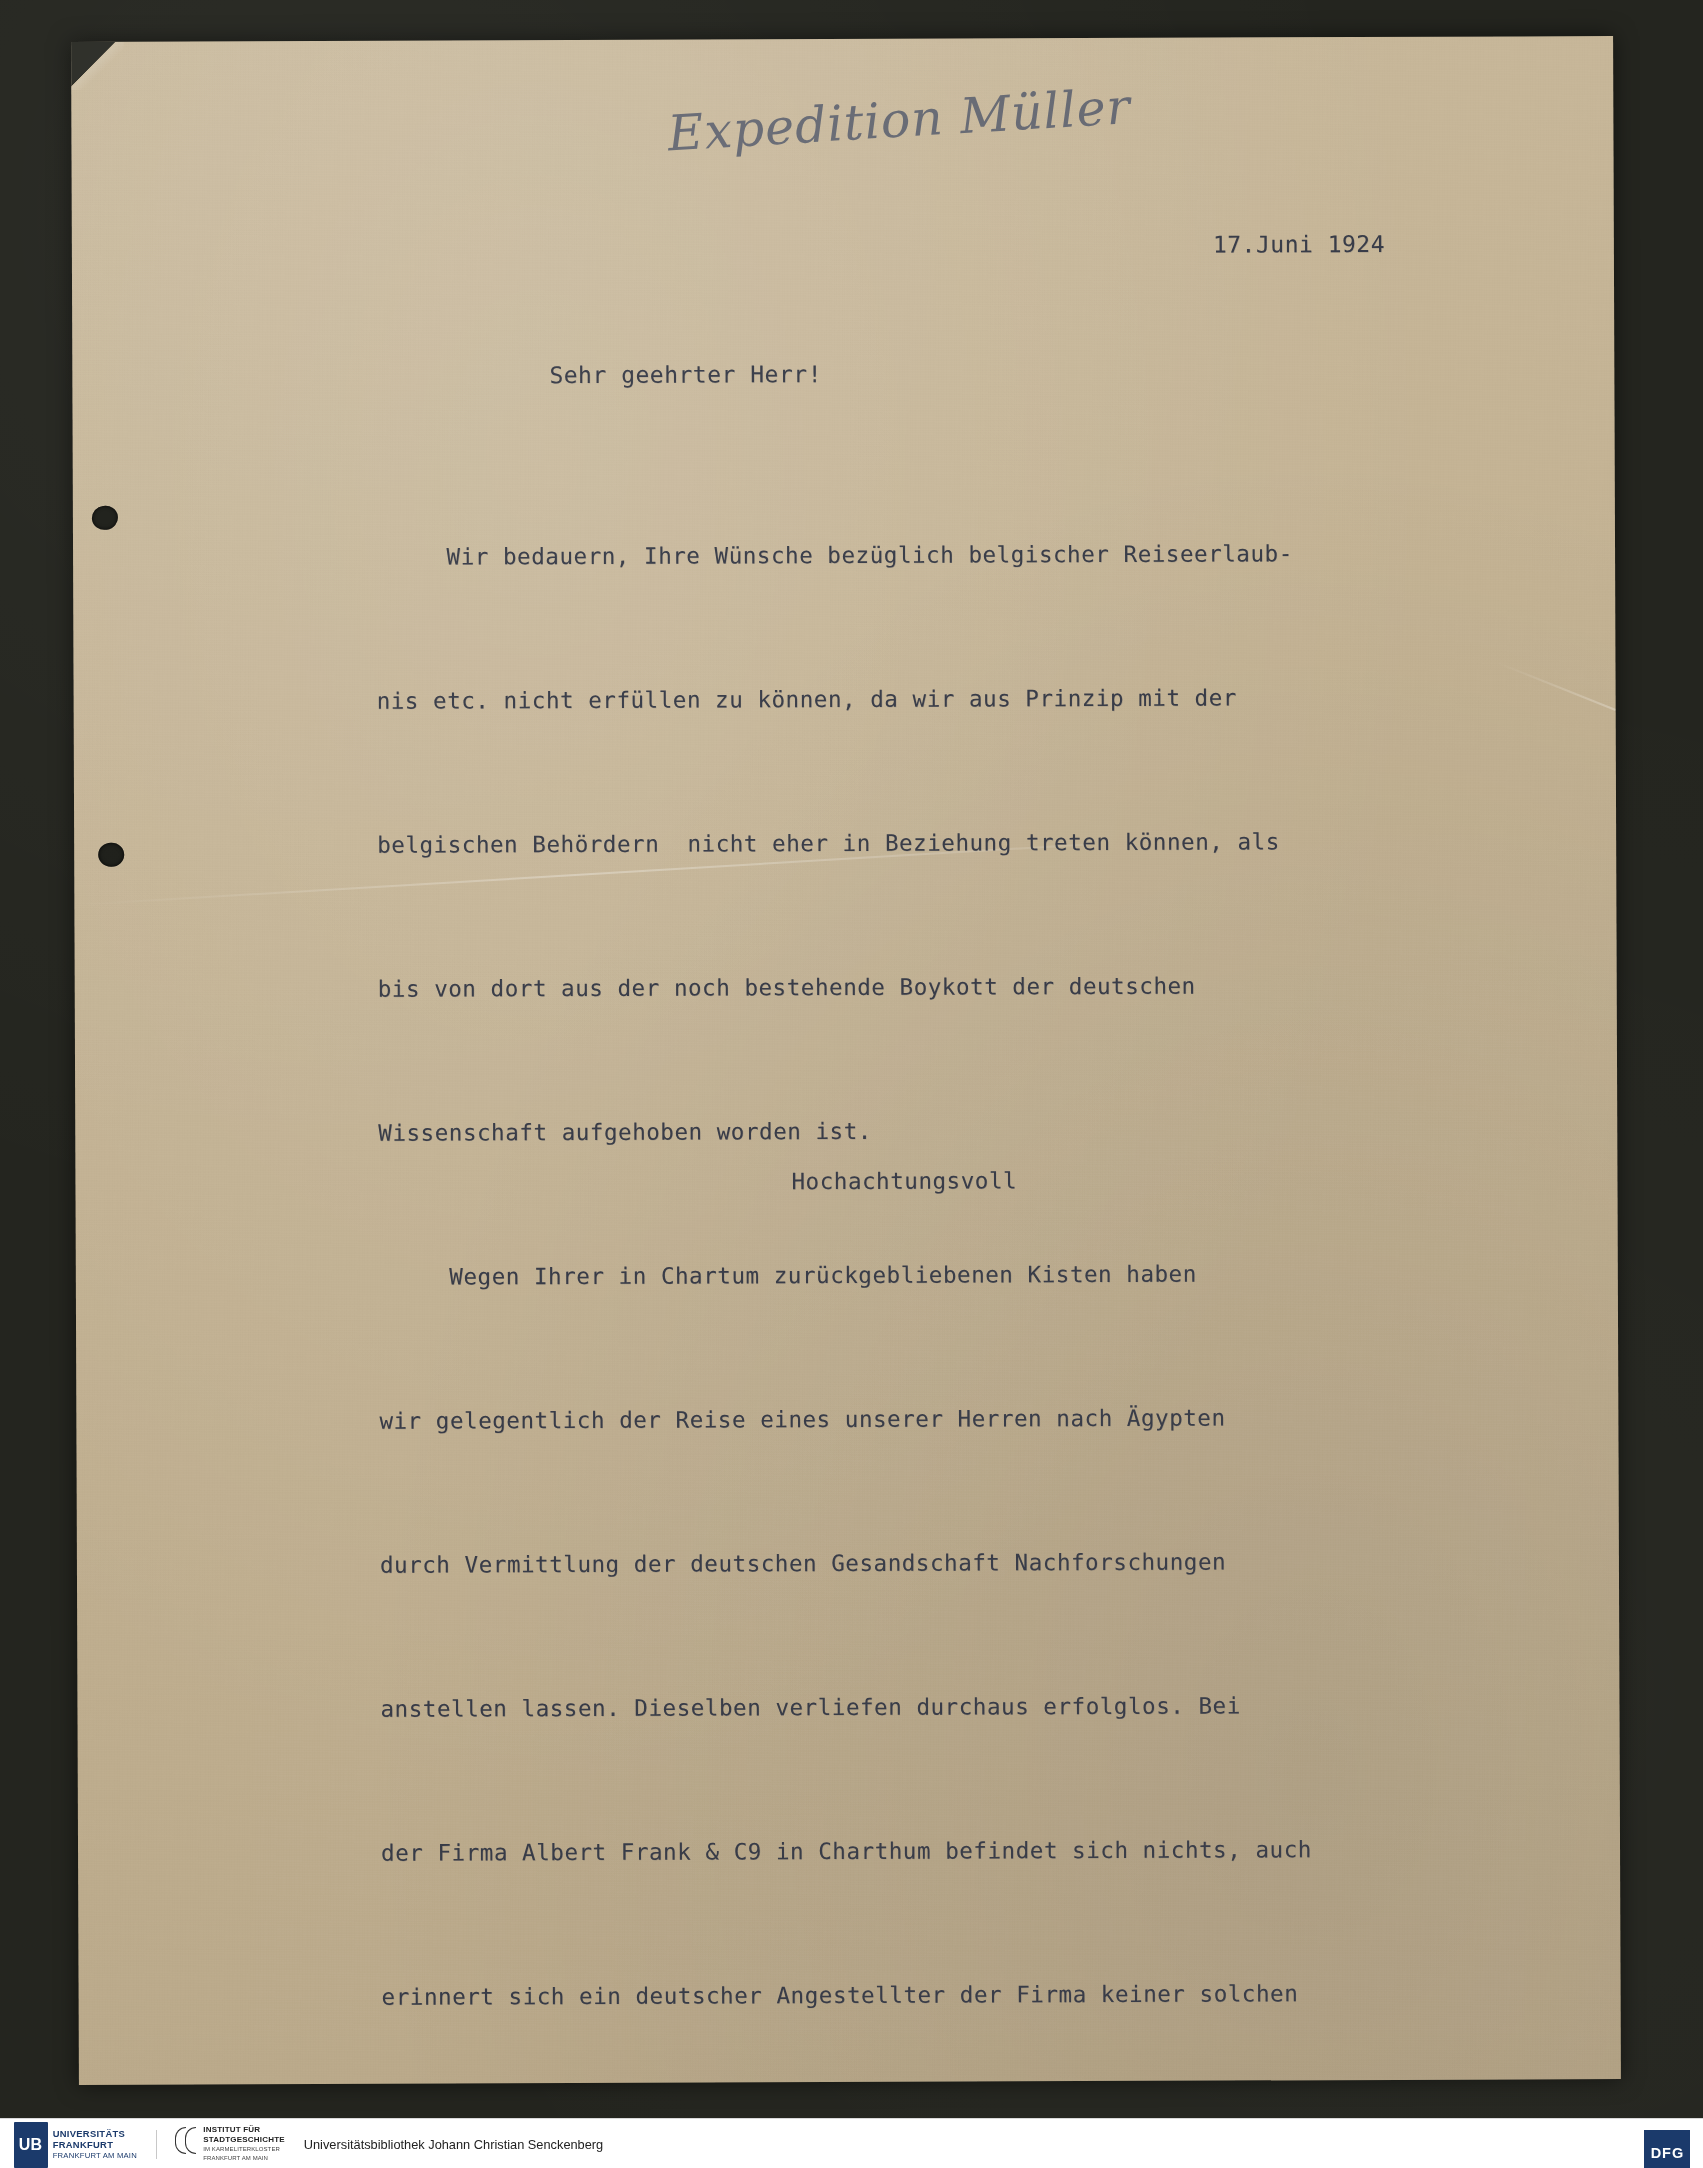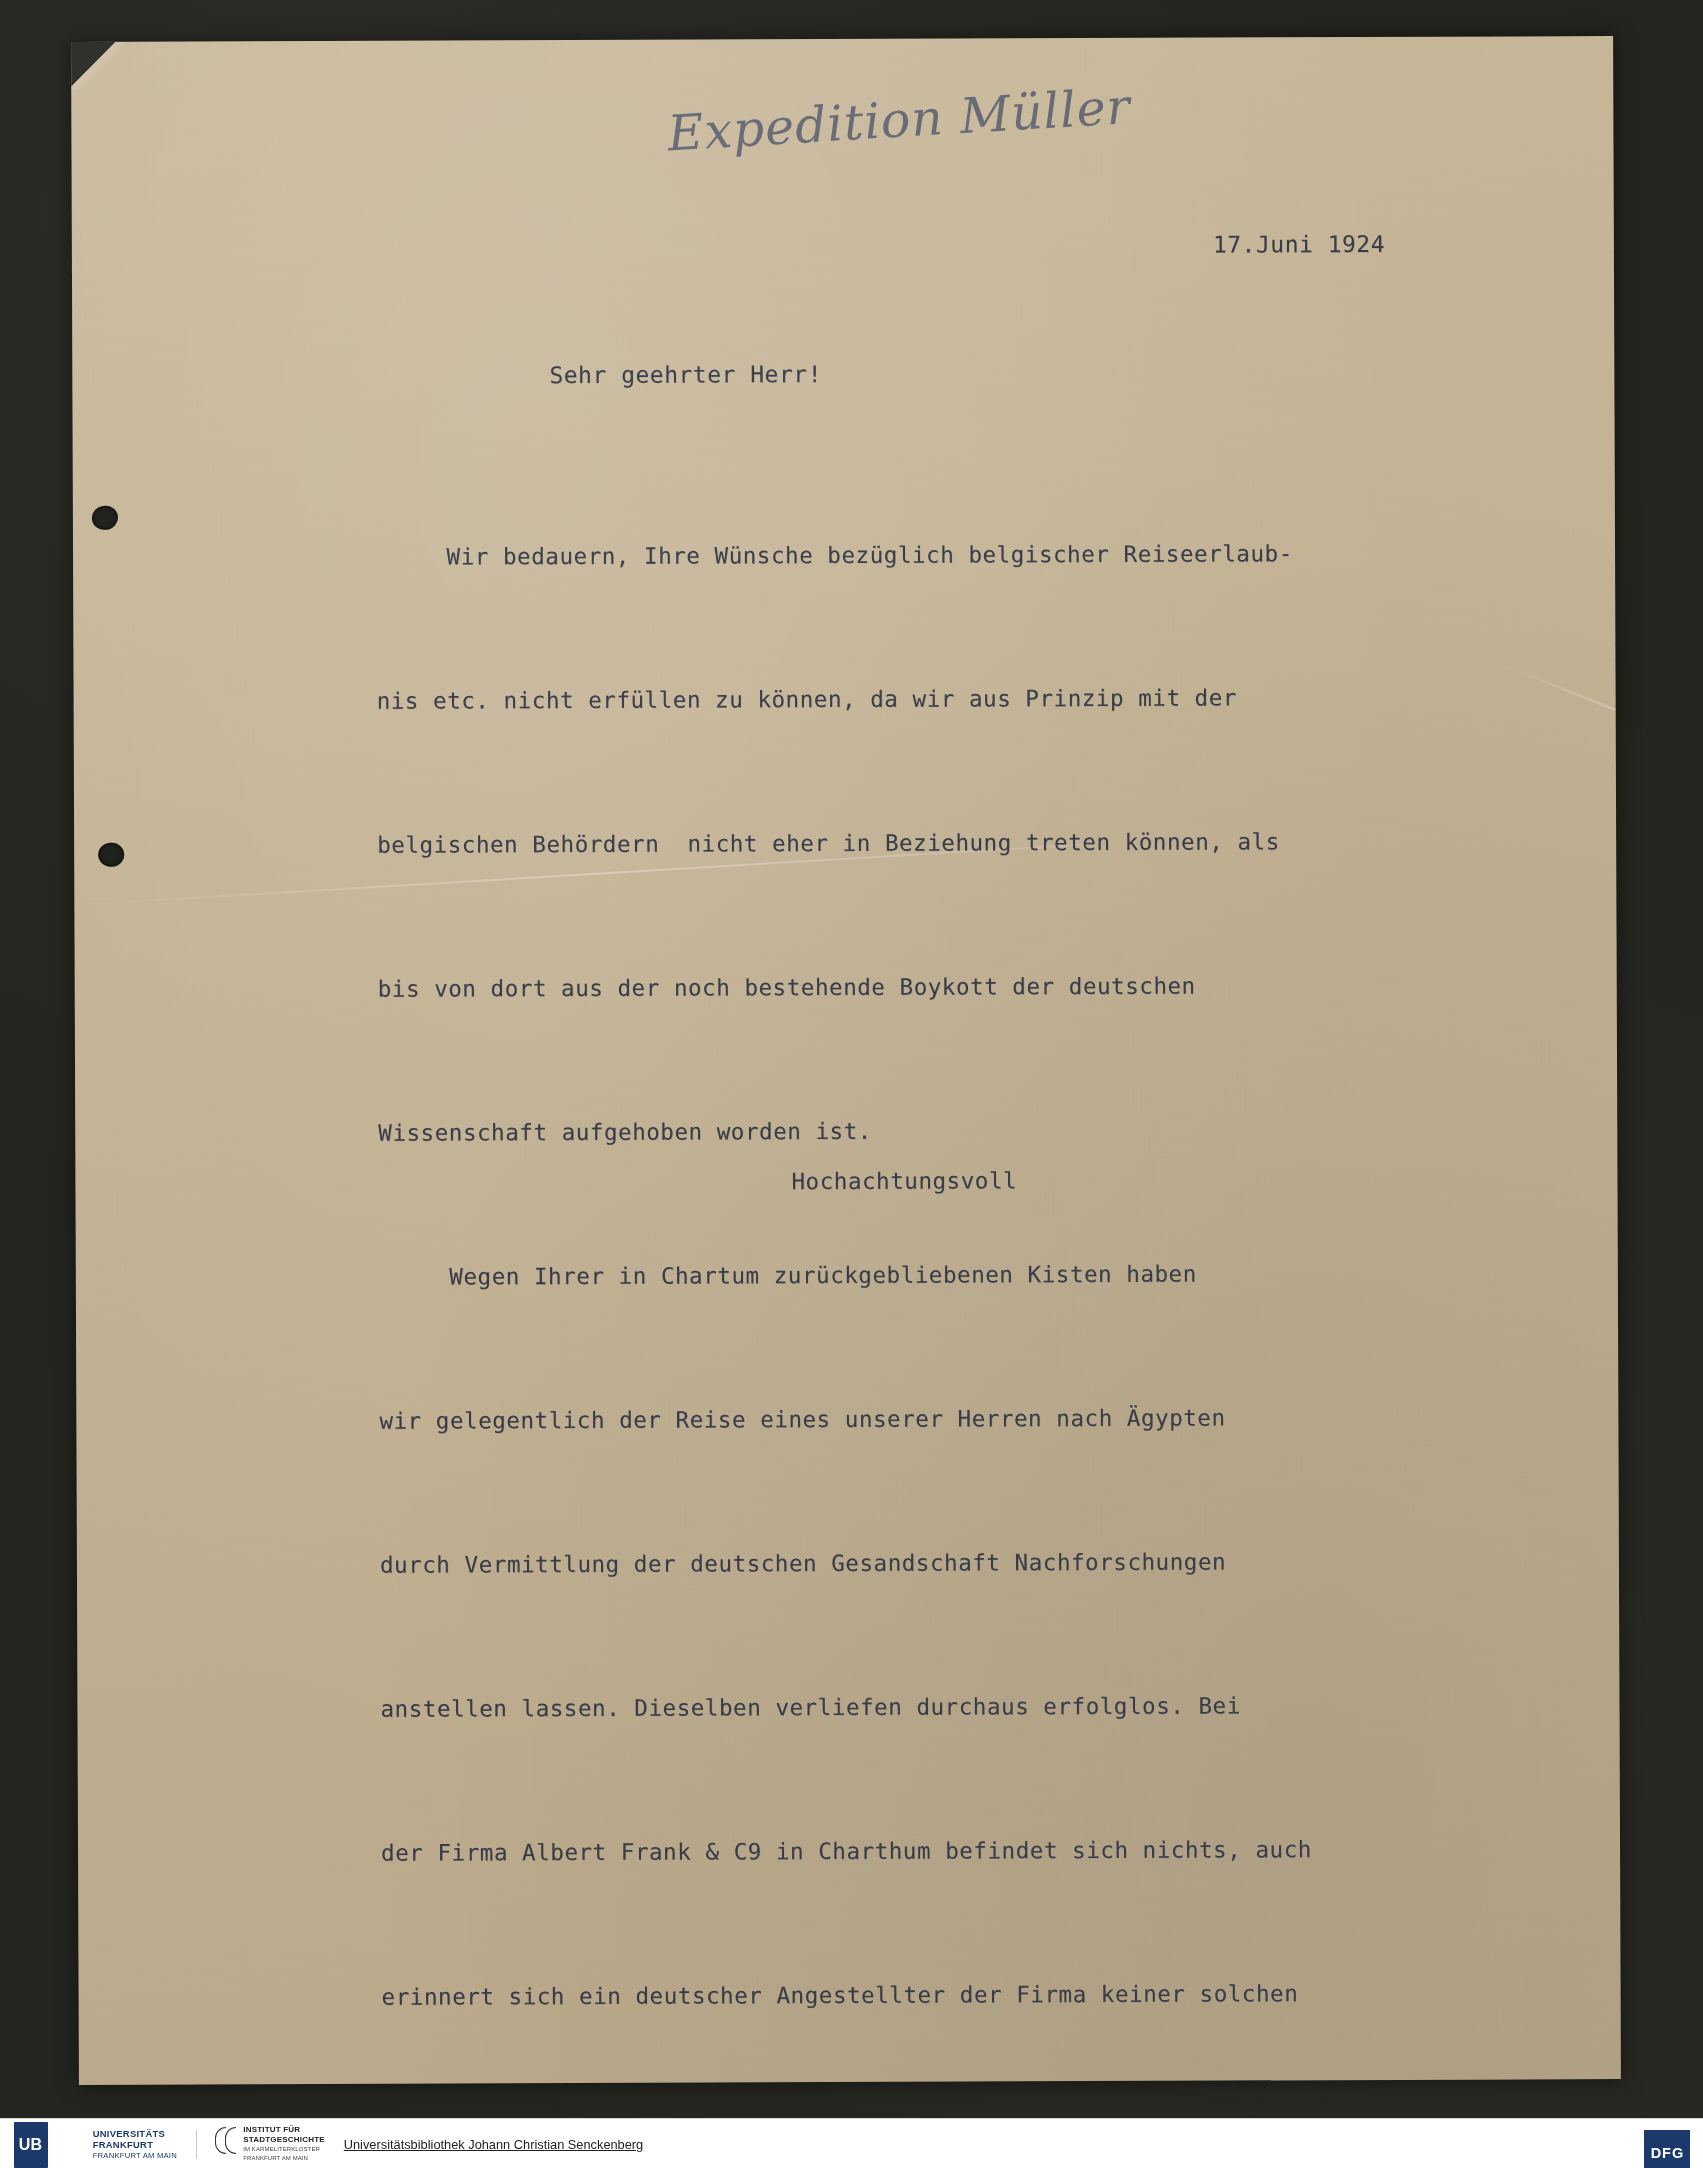--- a/index.html
+++ b/index.html
@@ -181,21 +181,20 @@
     justify-content:center;
     letter-spacing: 0.4px;
     border-radius: 0.9px;
   }
   .ub-text {
     font-size: 9.4px;
     line-height: 11px;
     color: #1b3a6b;
     font-weight: bold;
     letter-spacing: 0.3px;
-    margin-left: 40px;
   }
   .ub-text .sub { font-weight: normal; font-size: 7.7px; color:#1b3a6b; letter-spacing:0.2px;}
   .divider-v {
     width: 0.9px; height: 29px; background: #c8c8c8; margin: 0 10.2px;
   }
   .isg {
     display:flex;
     align-items:flex-start;
     gap:6px;
   }
@@ -217,21 +216,20 @@
     line-height: 9.8px;
     color: #222;
     font-weight: bold;
     letter-spacing: 0.2px;
   }
   .isg-text .tiny { font-weight: normal; font-size: 6px; color:#444; letter-spacing:0.1px;}
   .footer-caption {
     margin-left: 19px;
     font-size: 12.8px;
     color: #222;
-    text-decoration: underline;
   }
   .dfg {
     position:absolute;
     right: 13.6px;
     top: 11px;
     width: 46px; height: 45px;
     background: #1b3a6b;
     color: #fff;
     font-size: 14.5px;
     font-weight: bold;

